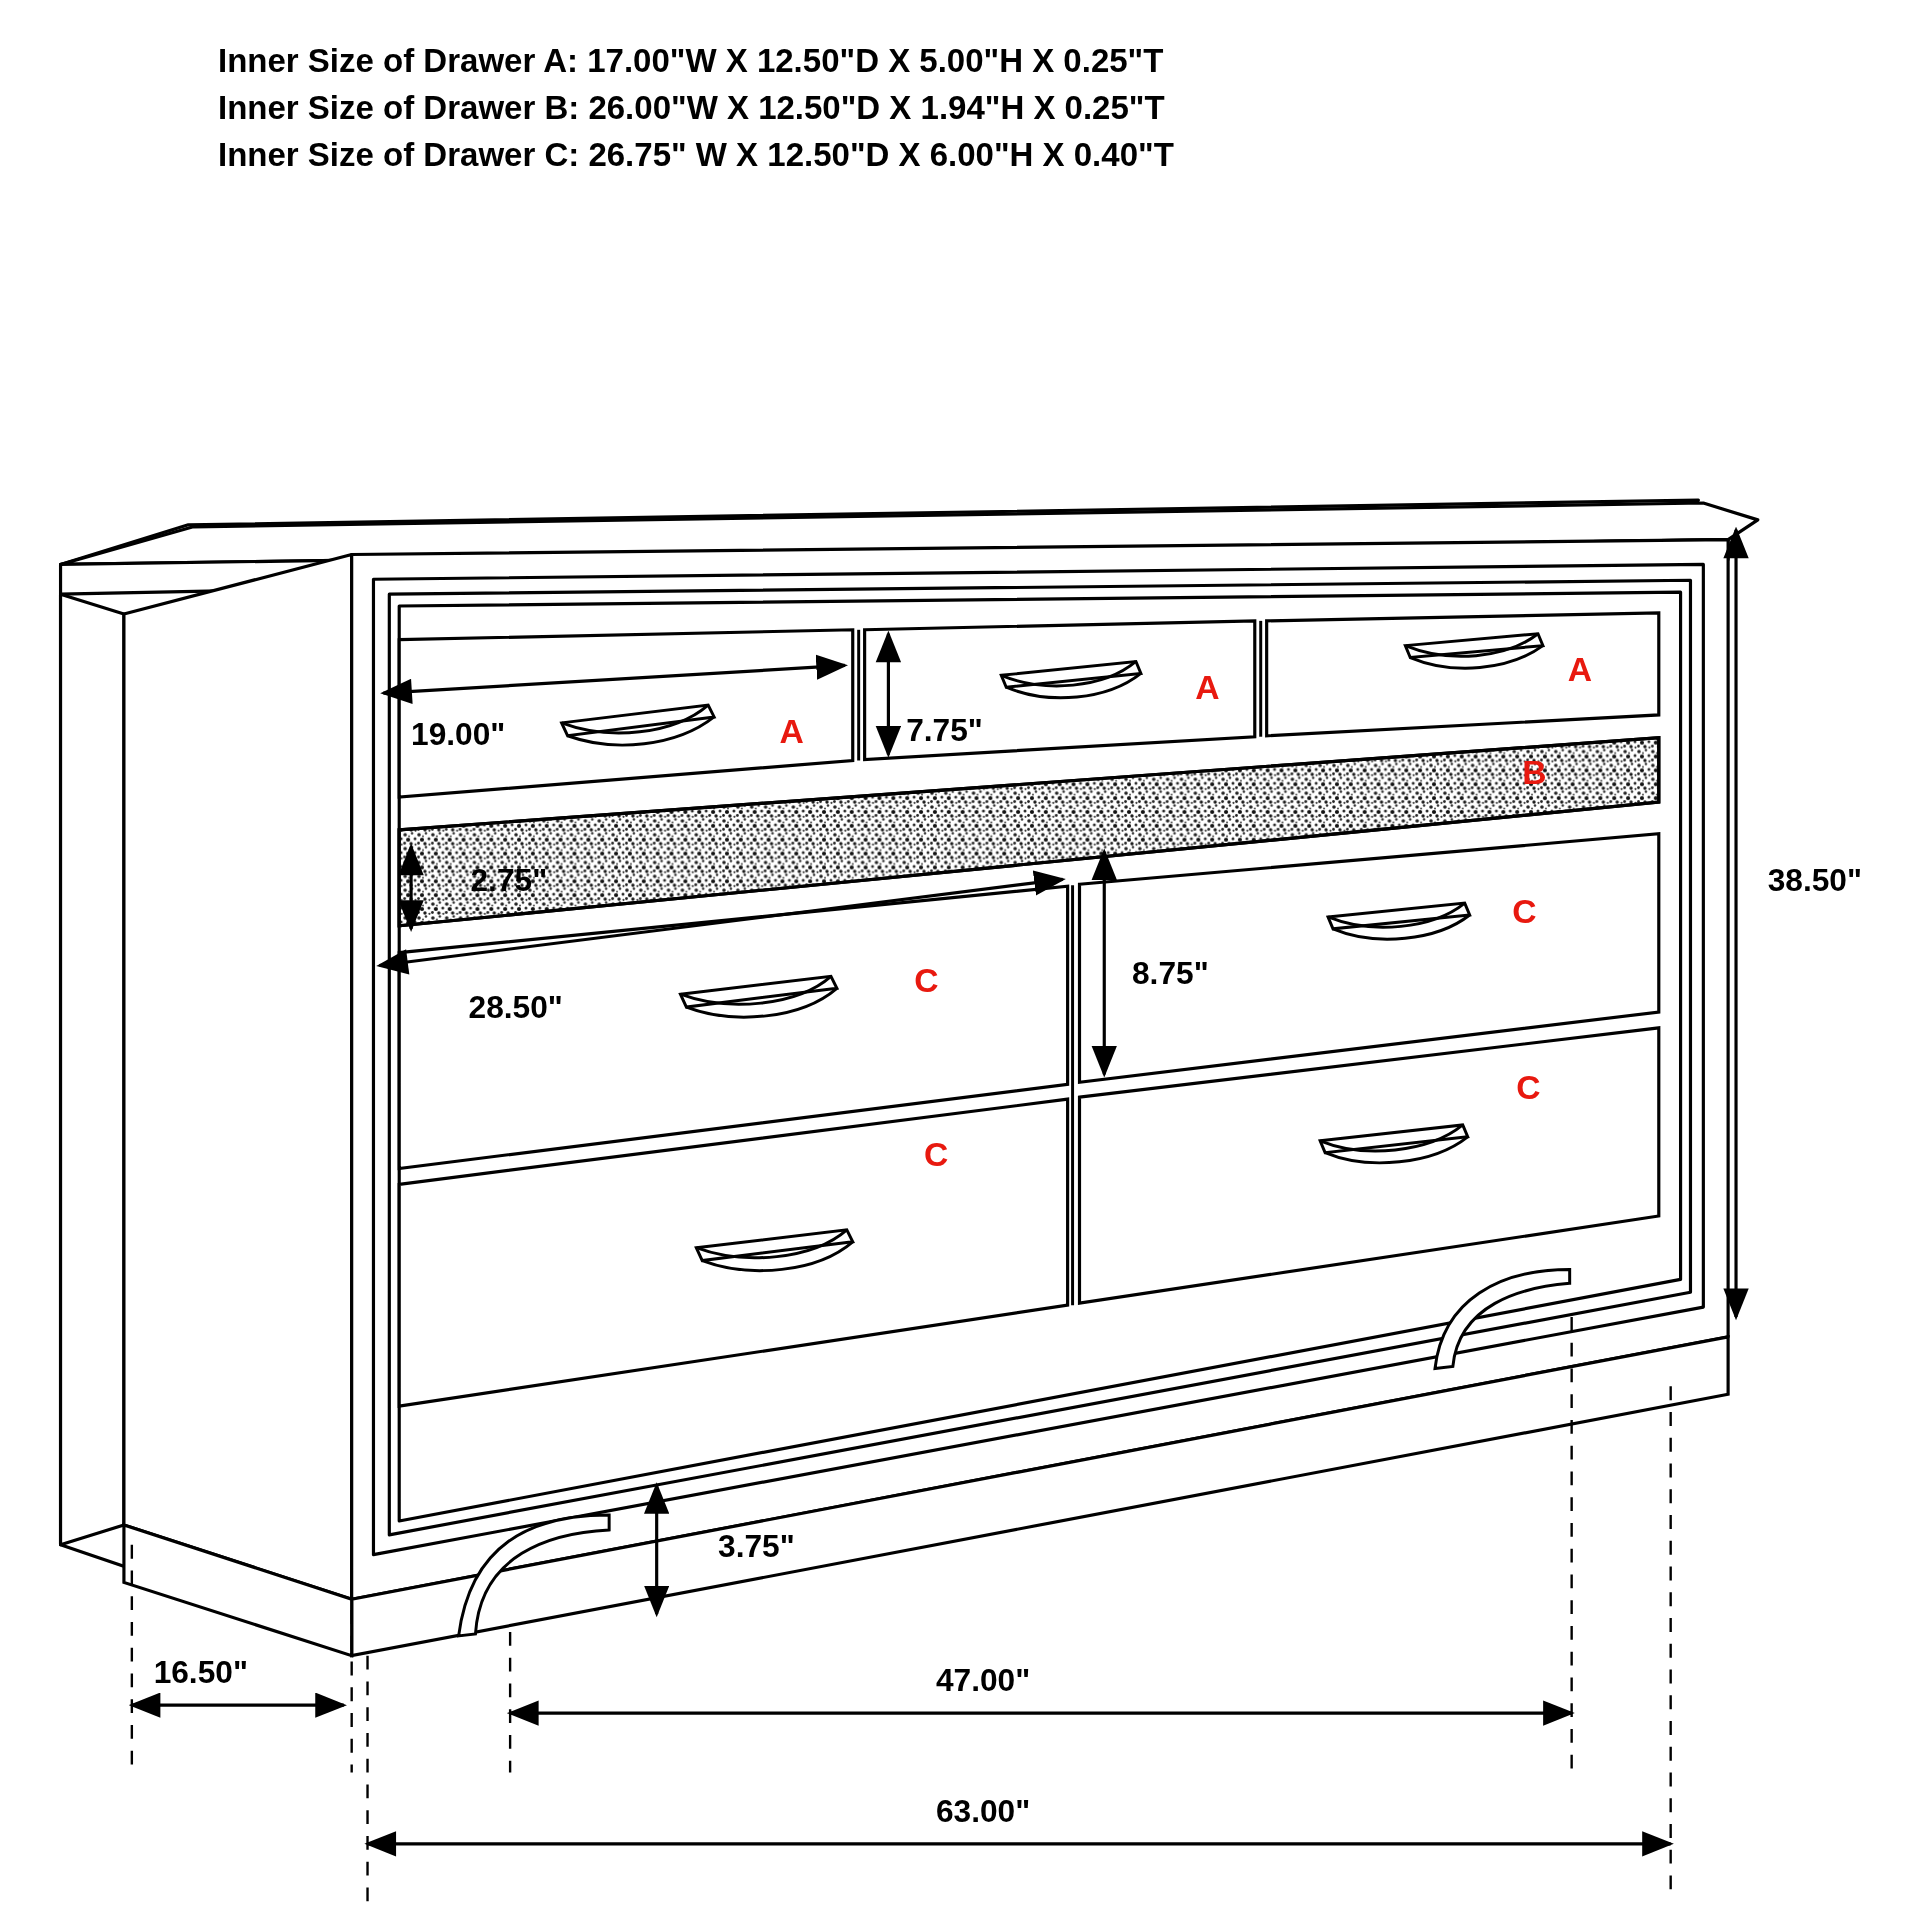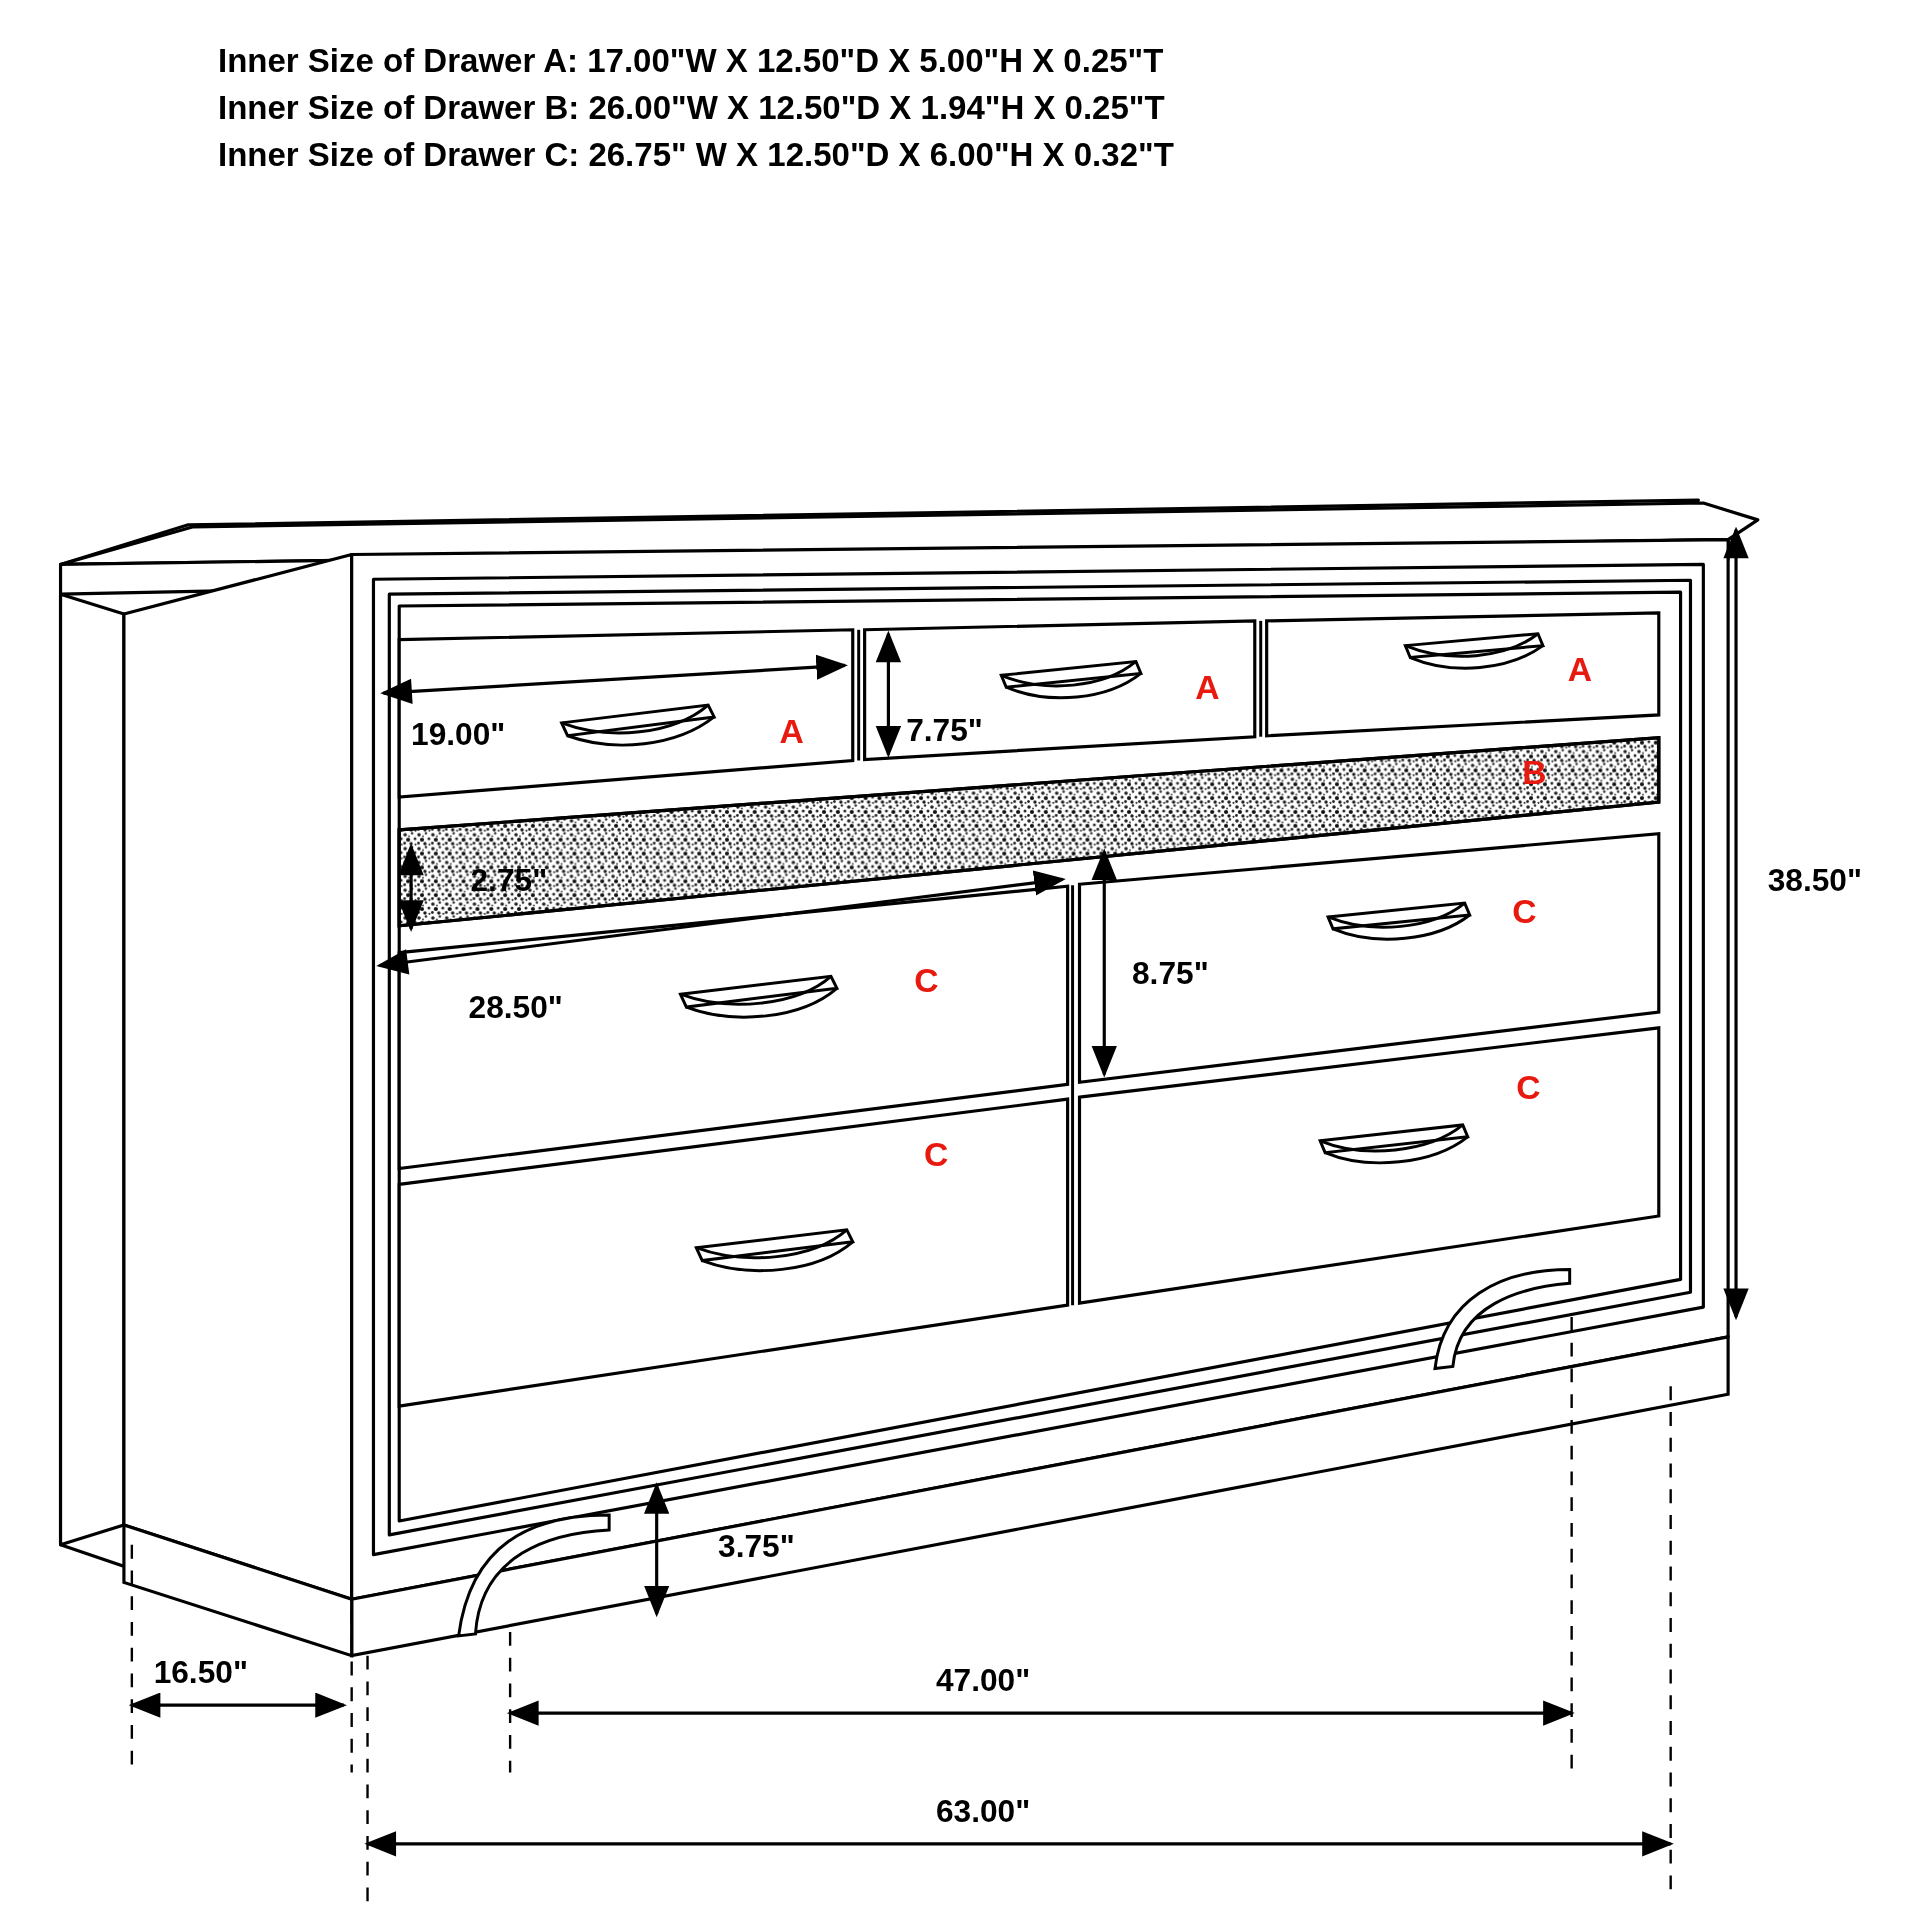--- a/index.html
+++ b/index.html
@@ -12,21 +12,21 @@
   .lbl{font-size:34px;font-weight:bold;fill:#e8190f;font-family:"Liberation Sans",sans-serif;}
 </style>
 </head>
 <body>
 
 <div id="stage">
 
   <div class="hdr">
     <div>Inner Size of Drawer A: 17.00"W X 12.50"D X 5.00"H X 0.25"T</div>
     <div>Inner Size of Drawer B: 26.00"W X 12.50"D X 1.94"H X 0.25"T</div>
-    <div>Inner Size of Drawer C: 26.75" W X 12.50"D X 6.00"H X 0.32"T</div>
+    <div>Inner Size of Drawer C: 26.75" W X 12.50"D X 6.00"H X 0.40"T</div>
   </div>
 
   <svg viewBox="0 0 1946 1946">
     <defs>
       <marker id="ah" markerWidth="12" markerHeight="12" refX="9" refY="4" orient="auto" markerUnits="strokeWidth">
         <path d="M0,0 L10,4 L0,8 z" fill="#000"></path>
       </marker>
       <marker id="ahs" markerWidth="12" markerHeight="12" refX="1" refY="4" orient="auto" markerUnits="strokeWidth">
         <path d="M10,0 L0,4 L10,8 z" fill="#000"></path>
       </marker>

